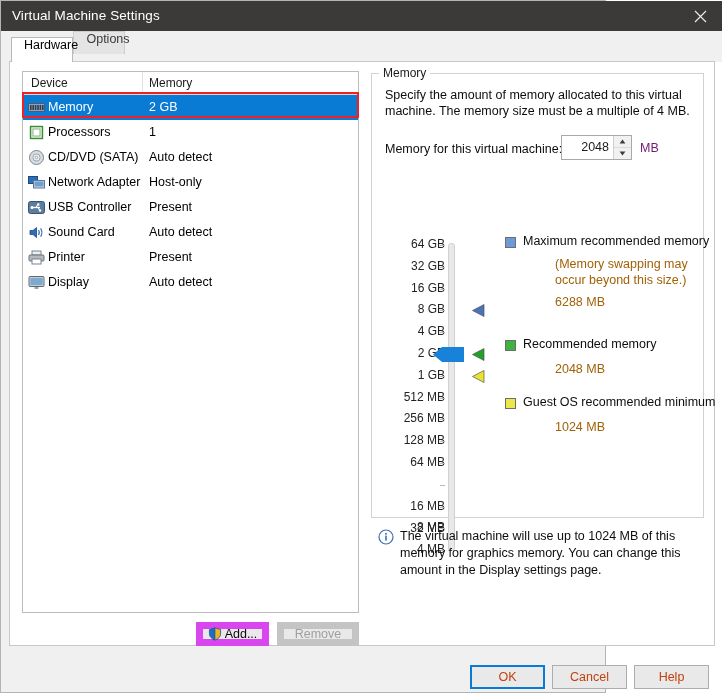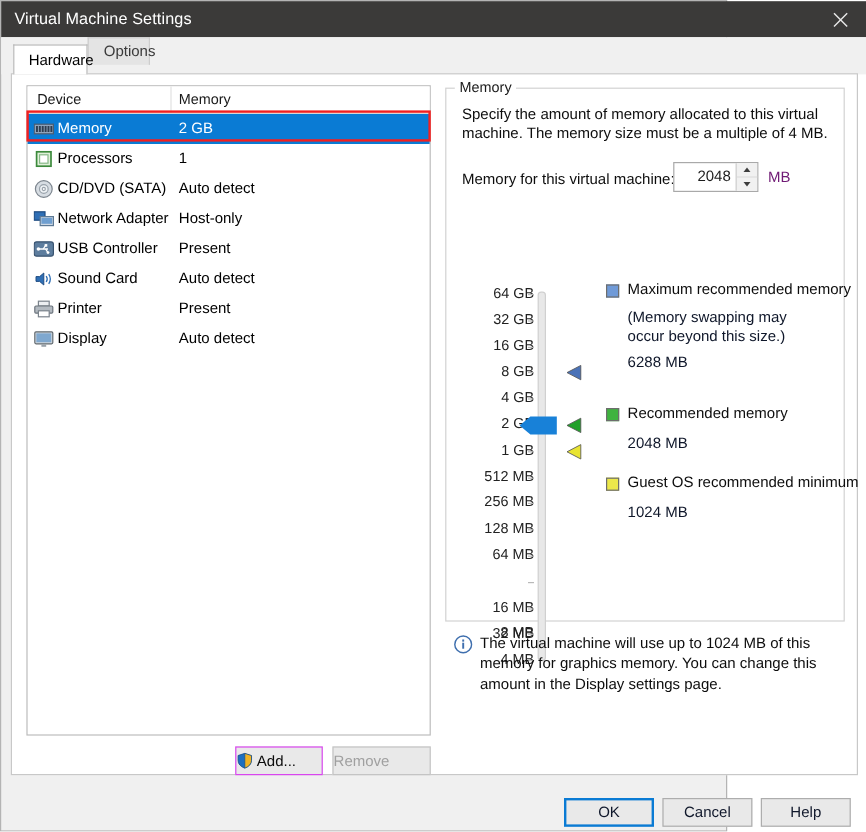--- a/index.html
+++ b/index.html
@@ -66,21 +66,21 @@
     width: 722px;
     height: 31px;
     background: #f0f0f0;
   }
   .tab {
     position: absolute;
     top: 6px;
     height: 25px;
     box-sizing: border-box;
     display: flex;
-    align-items: center;
+    align-items: flex-start;
     justify-content: center;
     font-size: 12.5px;
     cursor: default;
     border: 1px solid #c6c6c6;
     border-bottom: none;
     padding-left: 18px;
   }
   .tab.active {
     background: #ffffff;
     border-color: #b8b8b8;
@@ -190,27 +190,27 @@
     box-sizing: border-box;
     pointer-events: none;
     z-index: 6;
   }
 
   
   .flatbtn {
     position: absolute;
     box-sizing: border-box;
     height: 24px;
-    border: 1px solid #d946ef;
+    border: 7px solid #d946ef;
     background: #e9e9e9;
     font-size: 12.5px;
     color: #0b0b0b;
     display: flex;
     align-items: center;
-    justify-content: flex-start;
+    justify-content: center;
     cursor: default;
     font-family: "Liberation Sans", sans-serif;
   }
   #add-button {
     left: 186px;
     top: 560px;
     width: 73px;
     gap: 3px;
   }
   #remove-button {
@@ -367,21 +367,22 @@
   .legend-title {
     position: absolute;
     font-size: 12.5px;
     color: #0d0d0d;
     white-space: nowrap;
   }
   .legend-sub {
     position: absolute;
     font-size: 12.5px;
     line-height: 16px;
-    color: #0f172a;
+    color: #a16207;
+    margin-left: 32px;
   }
 
   
   #info-note {
     position: absolute;
     left: 368px;
     top: 466px;
     width: 326px;
     height: 60px;
   }
@@ -405,21 +406,21 @@
 
   
   .footer-btn {
     position: absolute;
     top: 664px;
     height: 24px;
     box-sizing: border-box;
     background: #e9e9e9;
     border: 1px solid #adadad;
     font-size: 12.5px;
-    color: #0f172a;
+    color: #c2410c;
     display: flex;
     align-items: center;
     justify-content: center;
     cursor: default;
   }
   #ok-button {
     left: 469px;
     width: 75px;
     border: 2px solid #0a7bd4;
     background: #e9e9e9;

